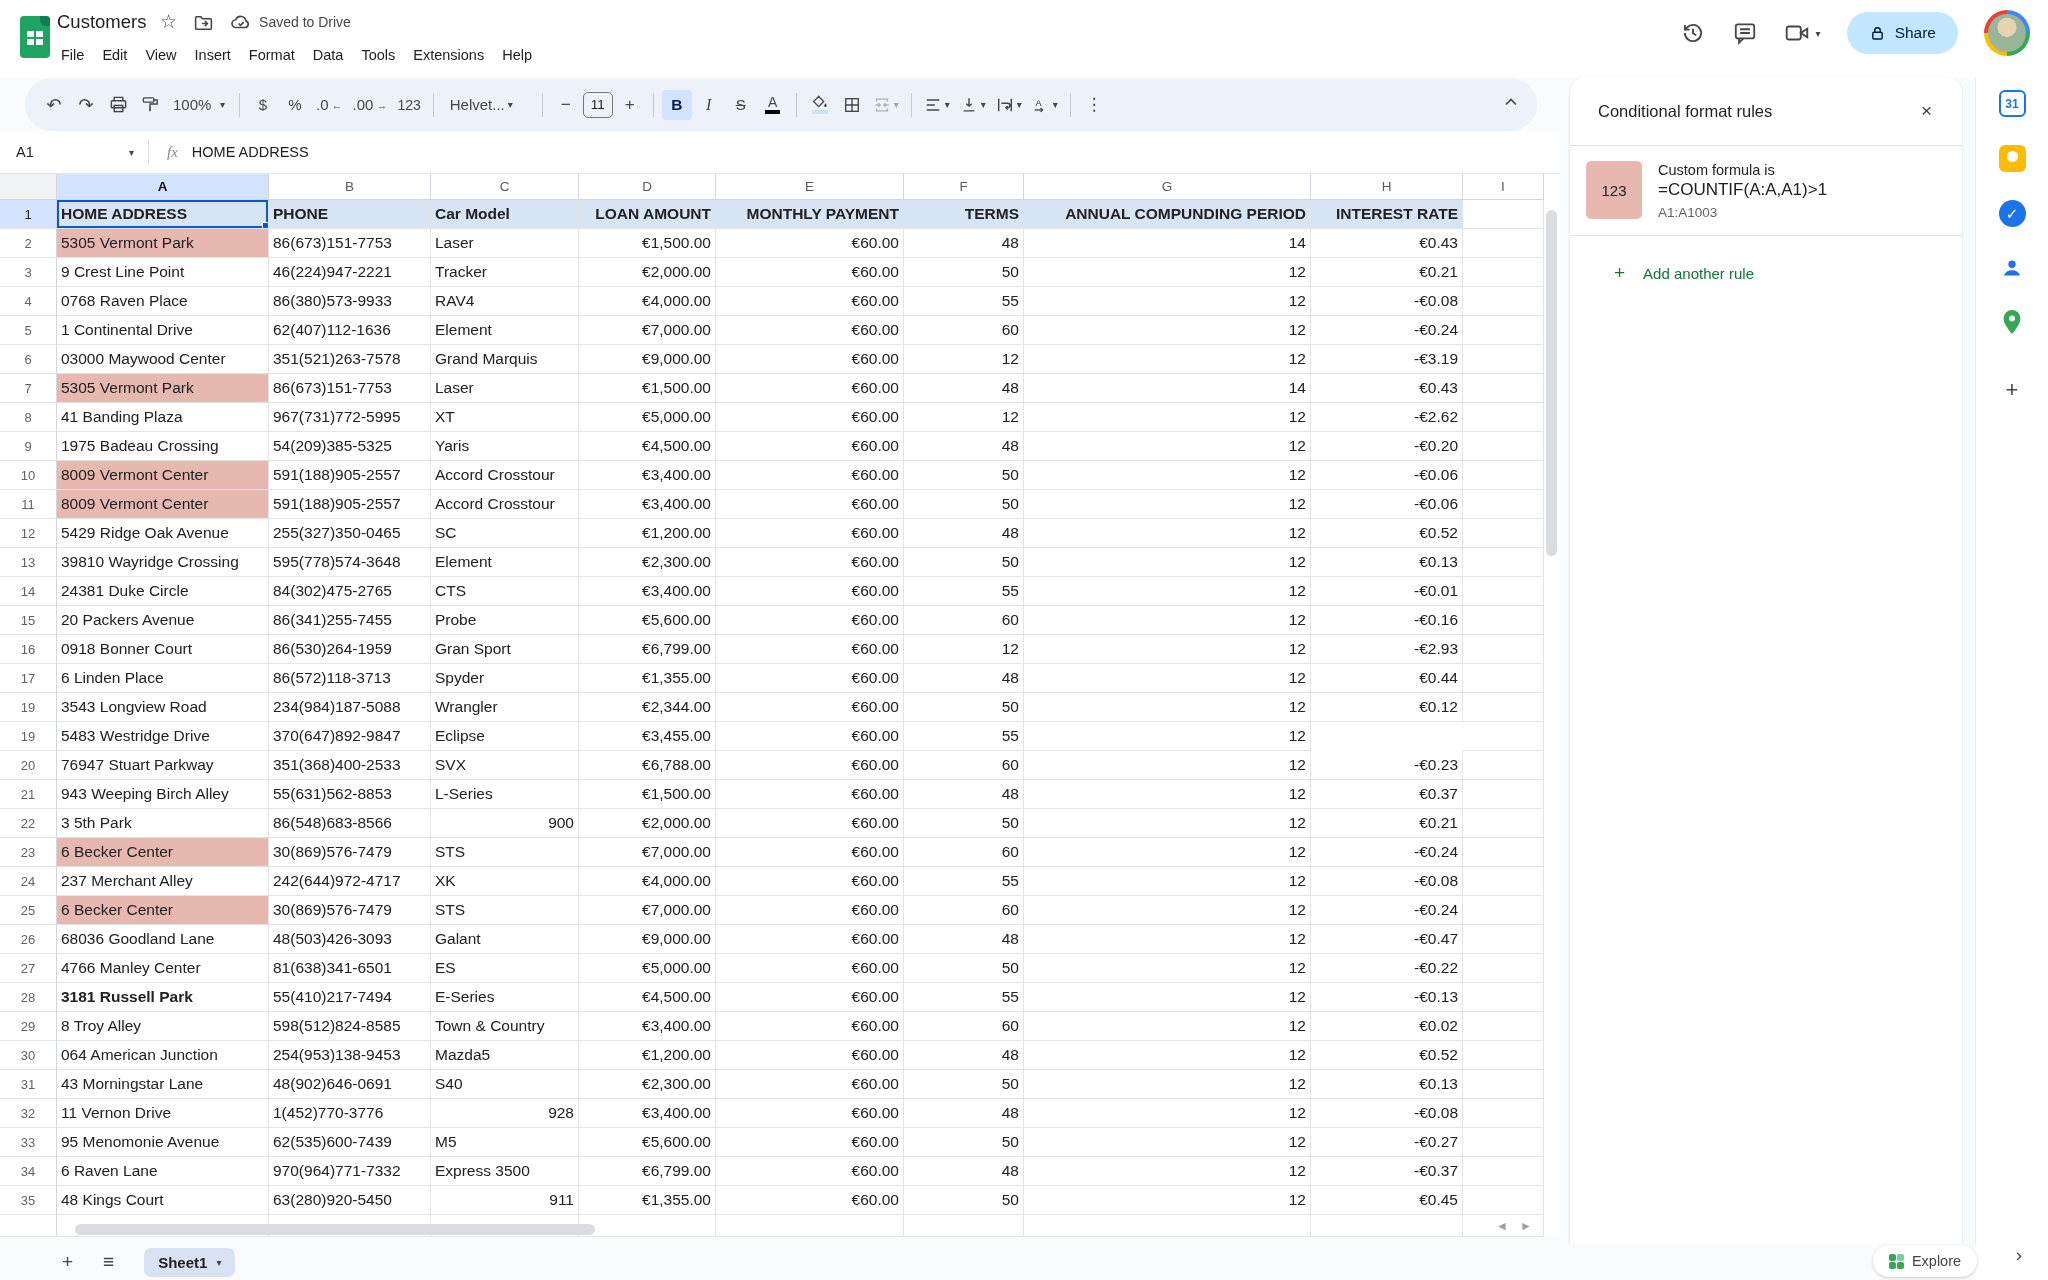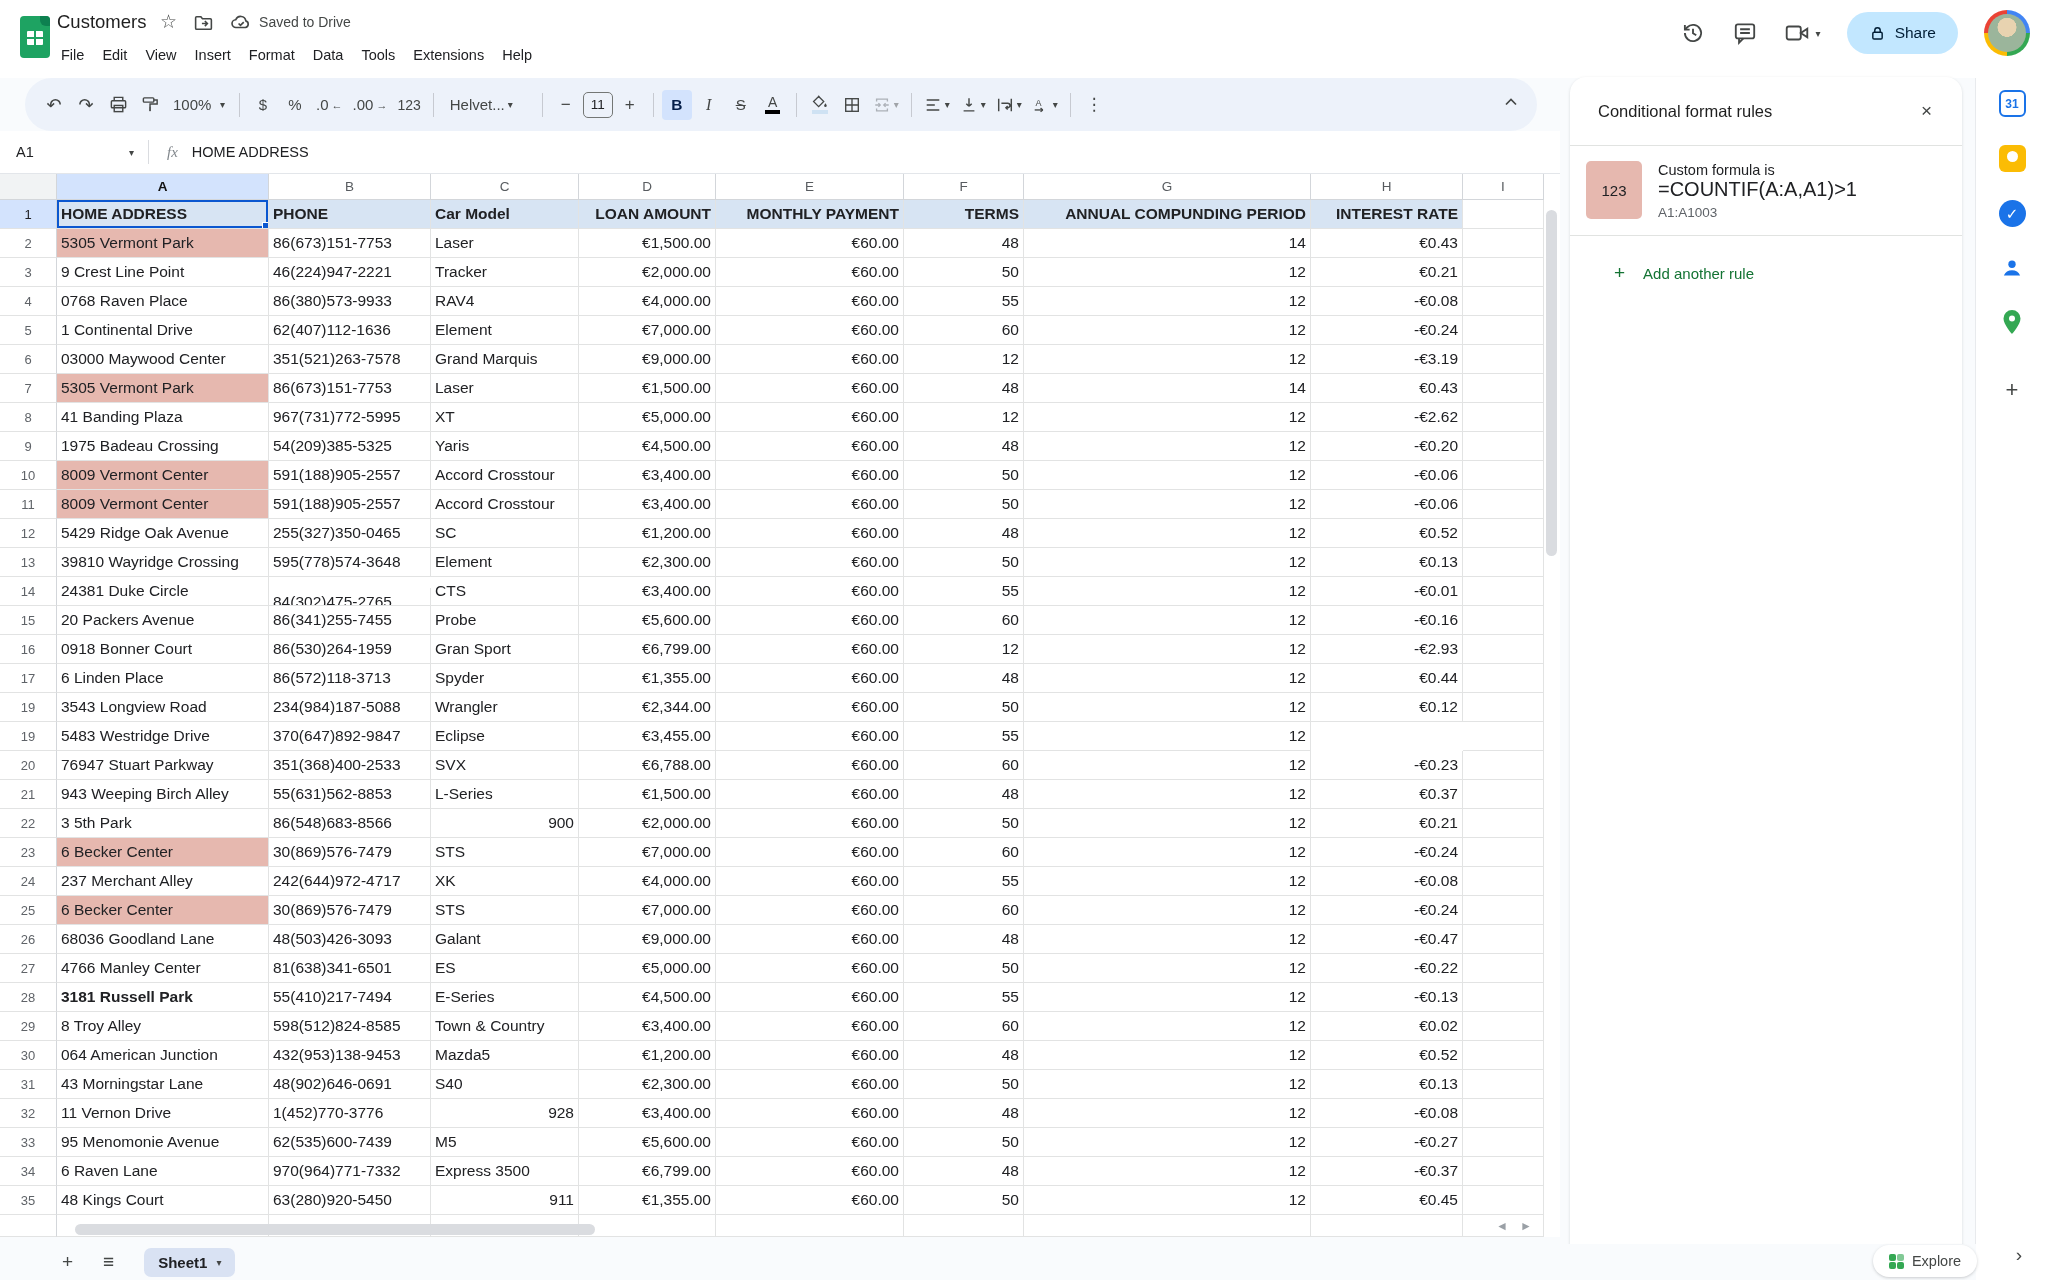--- a/index.html
+++ b/index.html
@@ -78,21 +78,21 @@
   .panel{position:absolute;left:1570px;top:77px;width:392px;height:1203px;background:#fff;
          border-radius:16px 16px 0 0;box-shadow:0 1px 3px rgba(60,64,67,.18);box-sizing:border-box}
   .panelhead{height:68px;display:flex;align-items:center;justify-content:space-between;padding:0 22px 0 28px;
              border-bottom:1px solid #e1e3e1}
   .paneltitle{font-size:16.5px;font-weight:500;color:#1f1f1f}
   .closex{font-size:19px;color:#444746;padding:4px 8px}
   .ruleitem{display:flex;gap:16px;padding:15px 20px 15px 16px;border-bottom:1px solid #e1e3e1}
   .swatch{width:56px;height:58px;border-radius:5px;background:#e6b8af;display:flex;align-items:center;
           justify-content:center;font-size:15px;color:#202124;flex:none}
   .ruletext .l1{font-size:14.5px;font-weight:500;line-height:19px}
-  .ruletext .l2{font-size:20px;font-weight:500;line-height:19px}
+  .ruletext .l2{font-size:17px;font-weight:500;line-height:19px}
   .ruletext .rng{font-size:13.5px;color:#5f6368;margin-top:6px}
   .addrule{display:flex;align-items:center;gap:18px;padding:26px 0 0 44px;color:#137333;font-size:15px;font-weight:500}
   .addrule .plus{font-size:19px;font-weight:400}
   
   .rail{position:absolute;right:0;top:78px;width:72px;height:1202px;background:#fff;border-left:1px solid #e8eaed}
   .railicons{display:flex;flex-direction:column;align-items:center;gap:28px;padding-top:12px}
   .calico{width:27px;height:27px;border:2px solid #1a73e8;border-radius:6px;color:#1a73e8;font-size:12px;
           font-weight:bold;display:flex;align-items:center;justify-content:center;box-sizing:border-box}
   .keepico{width:27px;height:27px;background:#fbbc04;border-radius:6px;position:relative}
   .keepico::after{content:"";position:absolute;left:8px;top:6px;width:11px;height:11px;border-radius:50%;background:#fff}
@@ -474,21 +474,21 @@
         <div class="cell ralign" style="width: 137px;">€2,300.00</div>
         <div class="cell ralign" style="width: 188px;">€60.00</div>
         <div class="cell ralign" style="width: 120px;">50</div>
         <div class="cell ralign" style="width: 287px;">12</div>
         <div class="cell ralign" style="width: 152px;">€0.13</div>
         <div class="cell ralign" style="width: 81px;"></div>
       </div>
       <div class="grow">
         <div class="gut">14</div>
         <div class="cell" style="width: 212px;">24381 Duke Circle</div>
-        <div class="cell" style="width: 162px; margin-top: 11px;">84(302)475-2765</div>
+        <div class="cell" style="width: 162px;">84(302)475-2765</div>
         <div class="cell" style="width: 148px;">CTS</div>
         <div class="cell ralign" style="width: 137px;">€3,400.00</div>
         <div class="cell ralign" style="width: 188px;">€60.00</div>
         <div class="cell ralign" style="width: 120px;">55</div>
         <div class="cell ralign" style="width: 287px;">12</div>
         <div class="cell ralign" style="width: 152px;">-€0.01</div>
         <div class="cell ralign" style="width: 81px;"></div>
       </div>
       <div class="grow">
         <div class="gut">15</div>
@@ -666,21 +666,21 @@
         <div class="cell ralign" style="width: 137px;">€3,400.00</div>
         <div class="cell ralign" style="width: 188px;">€60.00</div>
         <div class="cell ralign" style="width: 120px;">60</div>
         <div class="cell ralign" style="width: 287px;">12</div>
         <div class="cell ralign" style="width: 152px;">€0.02</div>
         <div class="cell ralign" style="width: 81px;"></div>
       </div>
       <div class="grow">
         <div class="gut">30</div>
         <div class="cell" style="width: 212px;">064 American Junction</div>
-        <div class="cell" style="width: 162px;">432(953)138-9453</div>
+        <div class="cell" style="width: 162px;">254(953)138-9453</div>
         <div class="cell" style="width: 148px;">Mazda5</div>
         <div class="cell ralign" style="width: 137px;">€1,200.00</div>
         <div class="cell ralign" style="width: 188px;">€60.00</div>
         <div class="cell ralign" style="width: 120px;">48</div>
         <div class="cell ralign" style="width: 287px;">12</div>
         <div class="cell ralign" style="width: 152px;">€0.52</div>
         <div class="cell ralign" style="width: 81px;"></div>
       </div>
       <div class="grow">
         <div class="gut">31</div>

